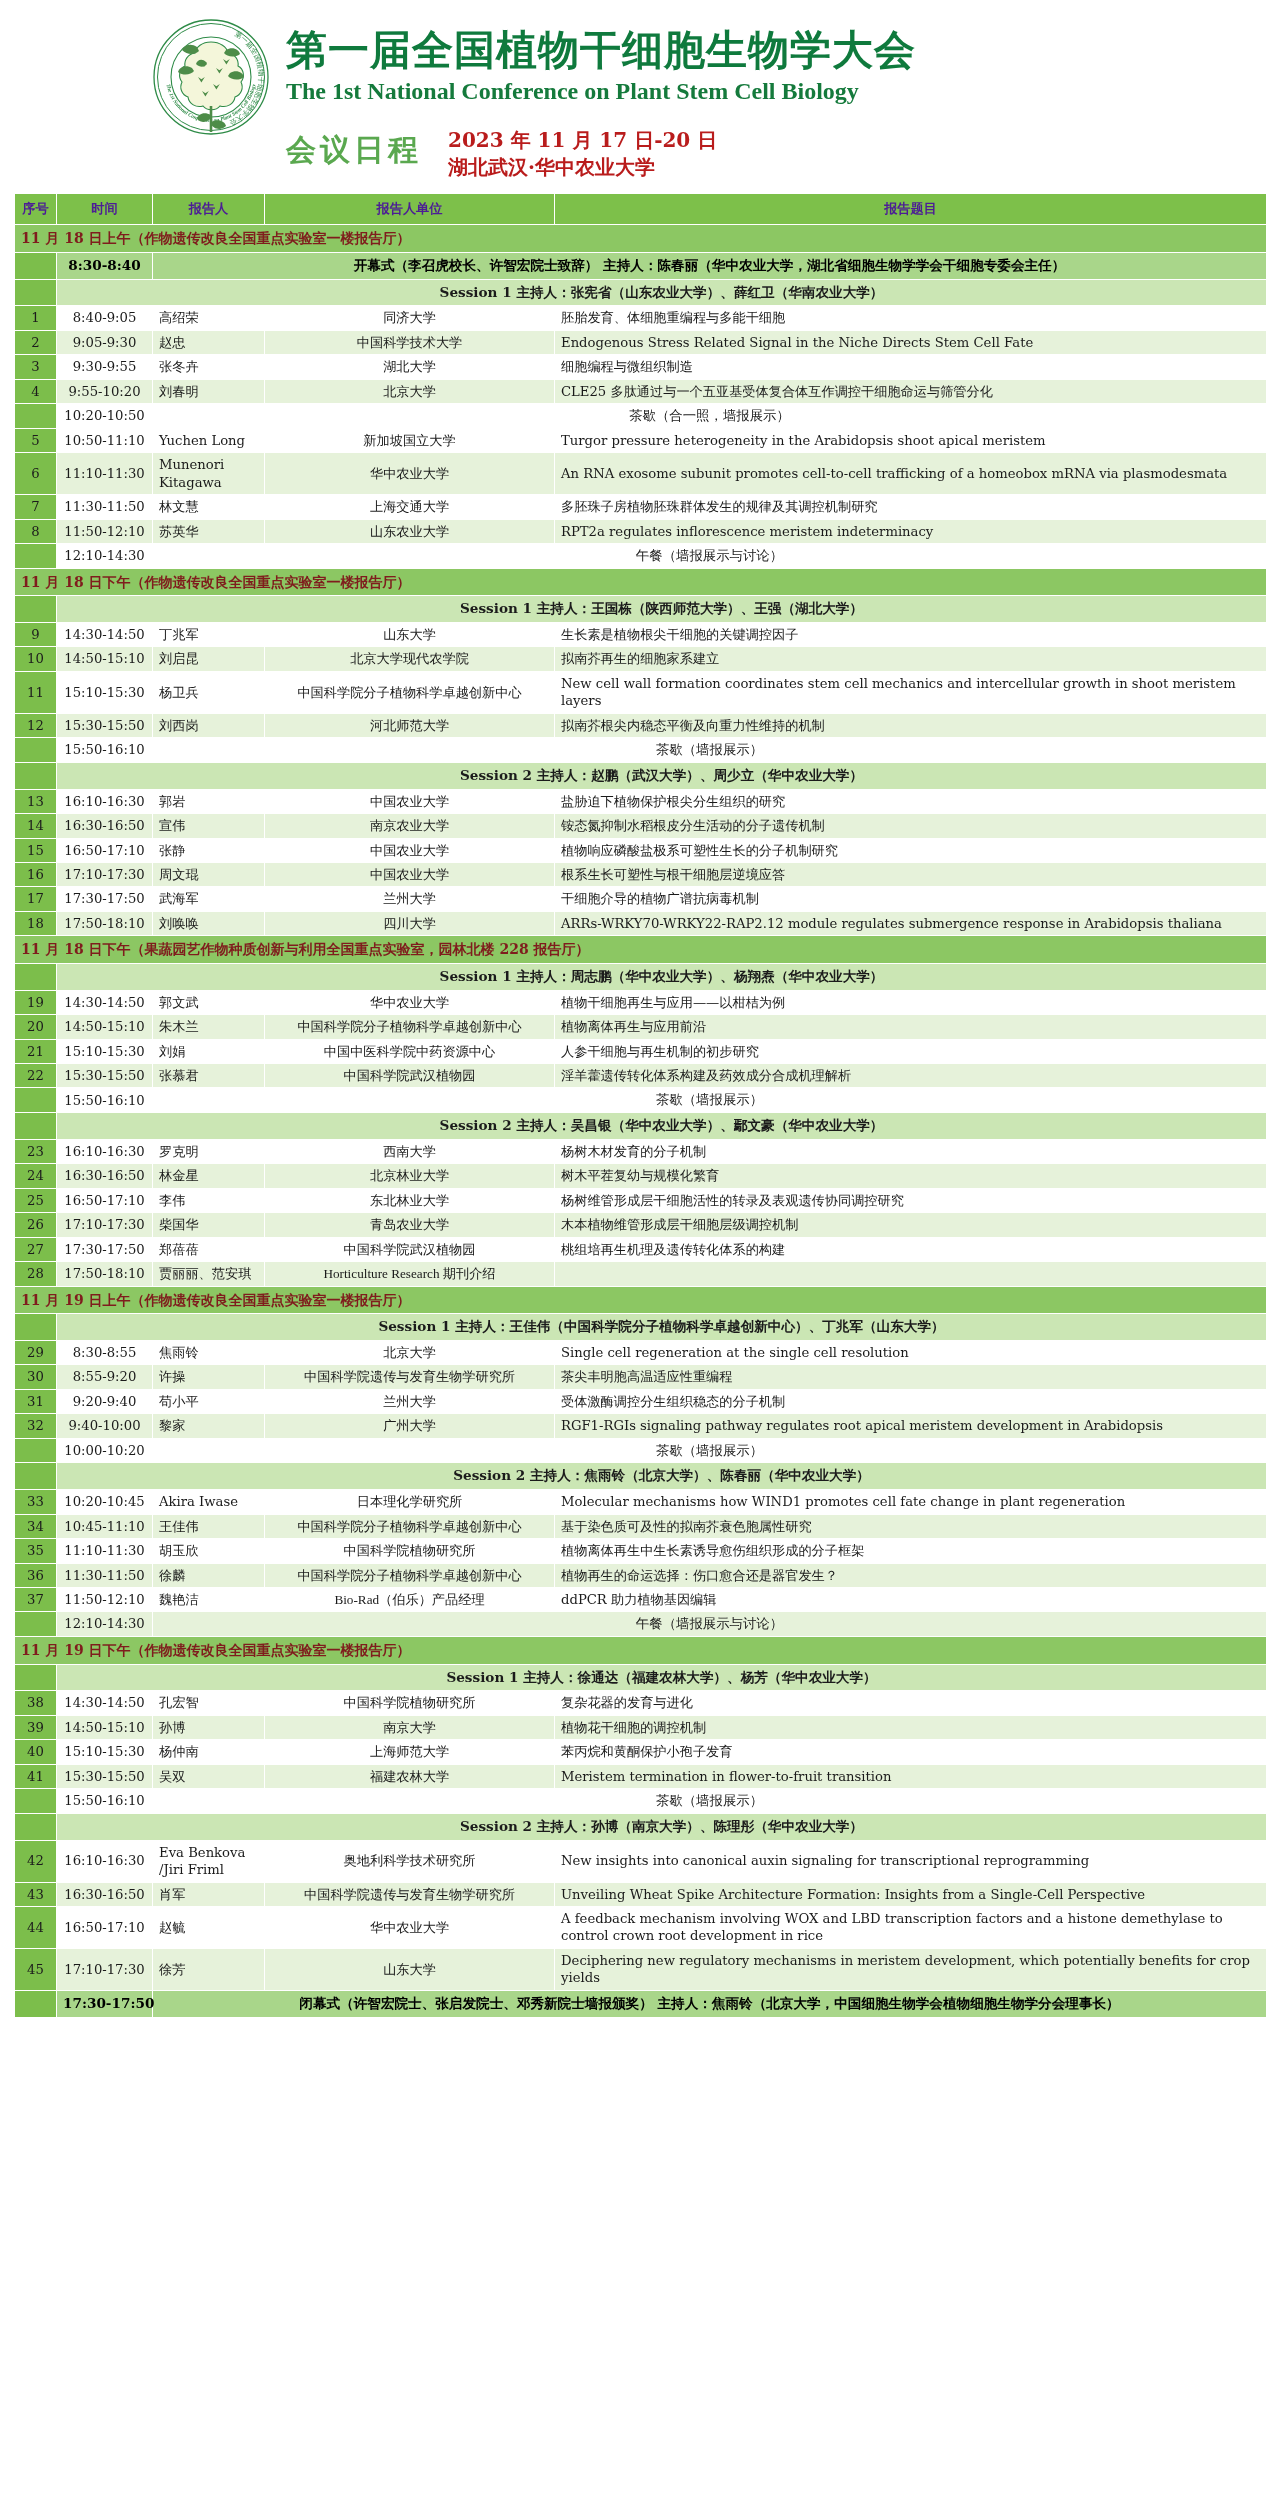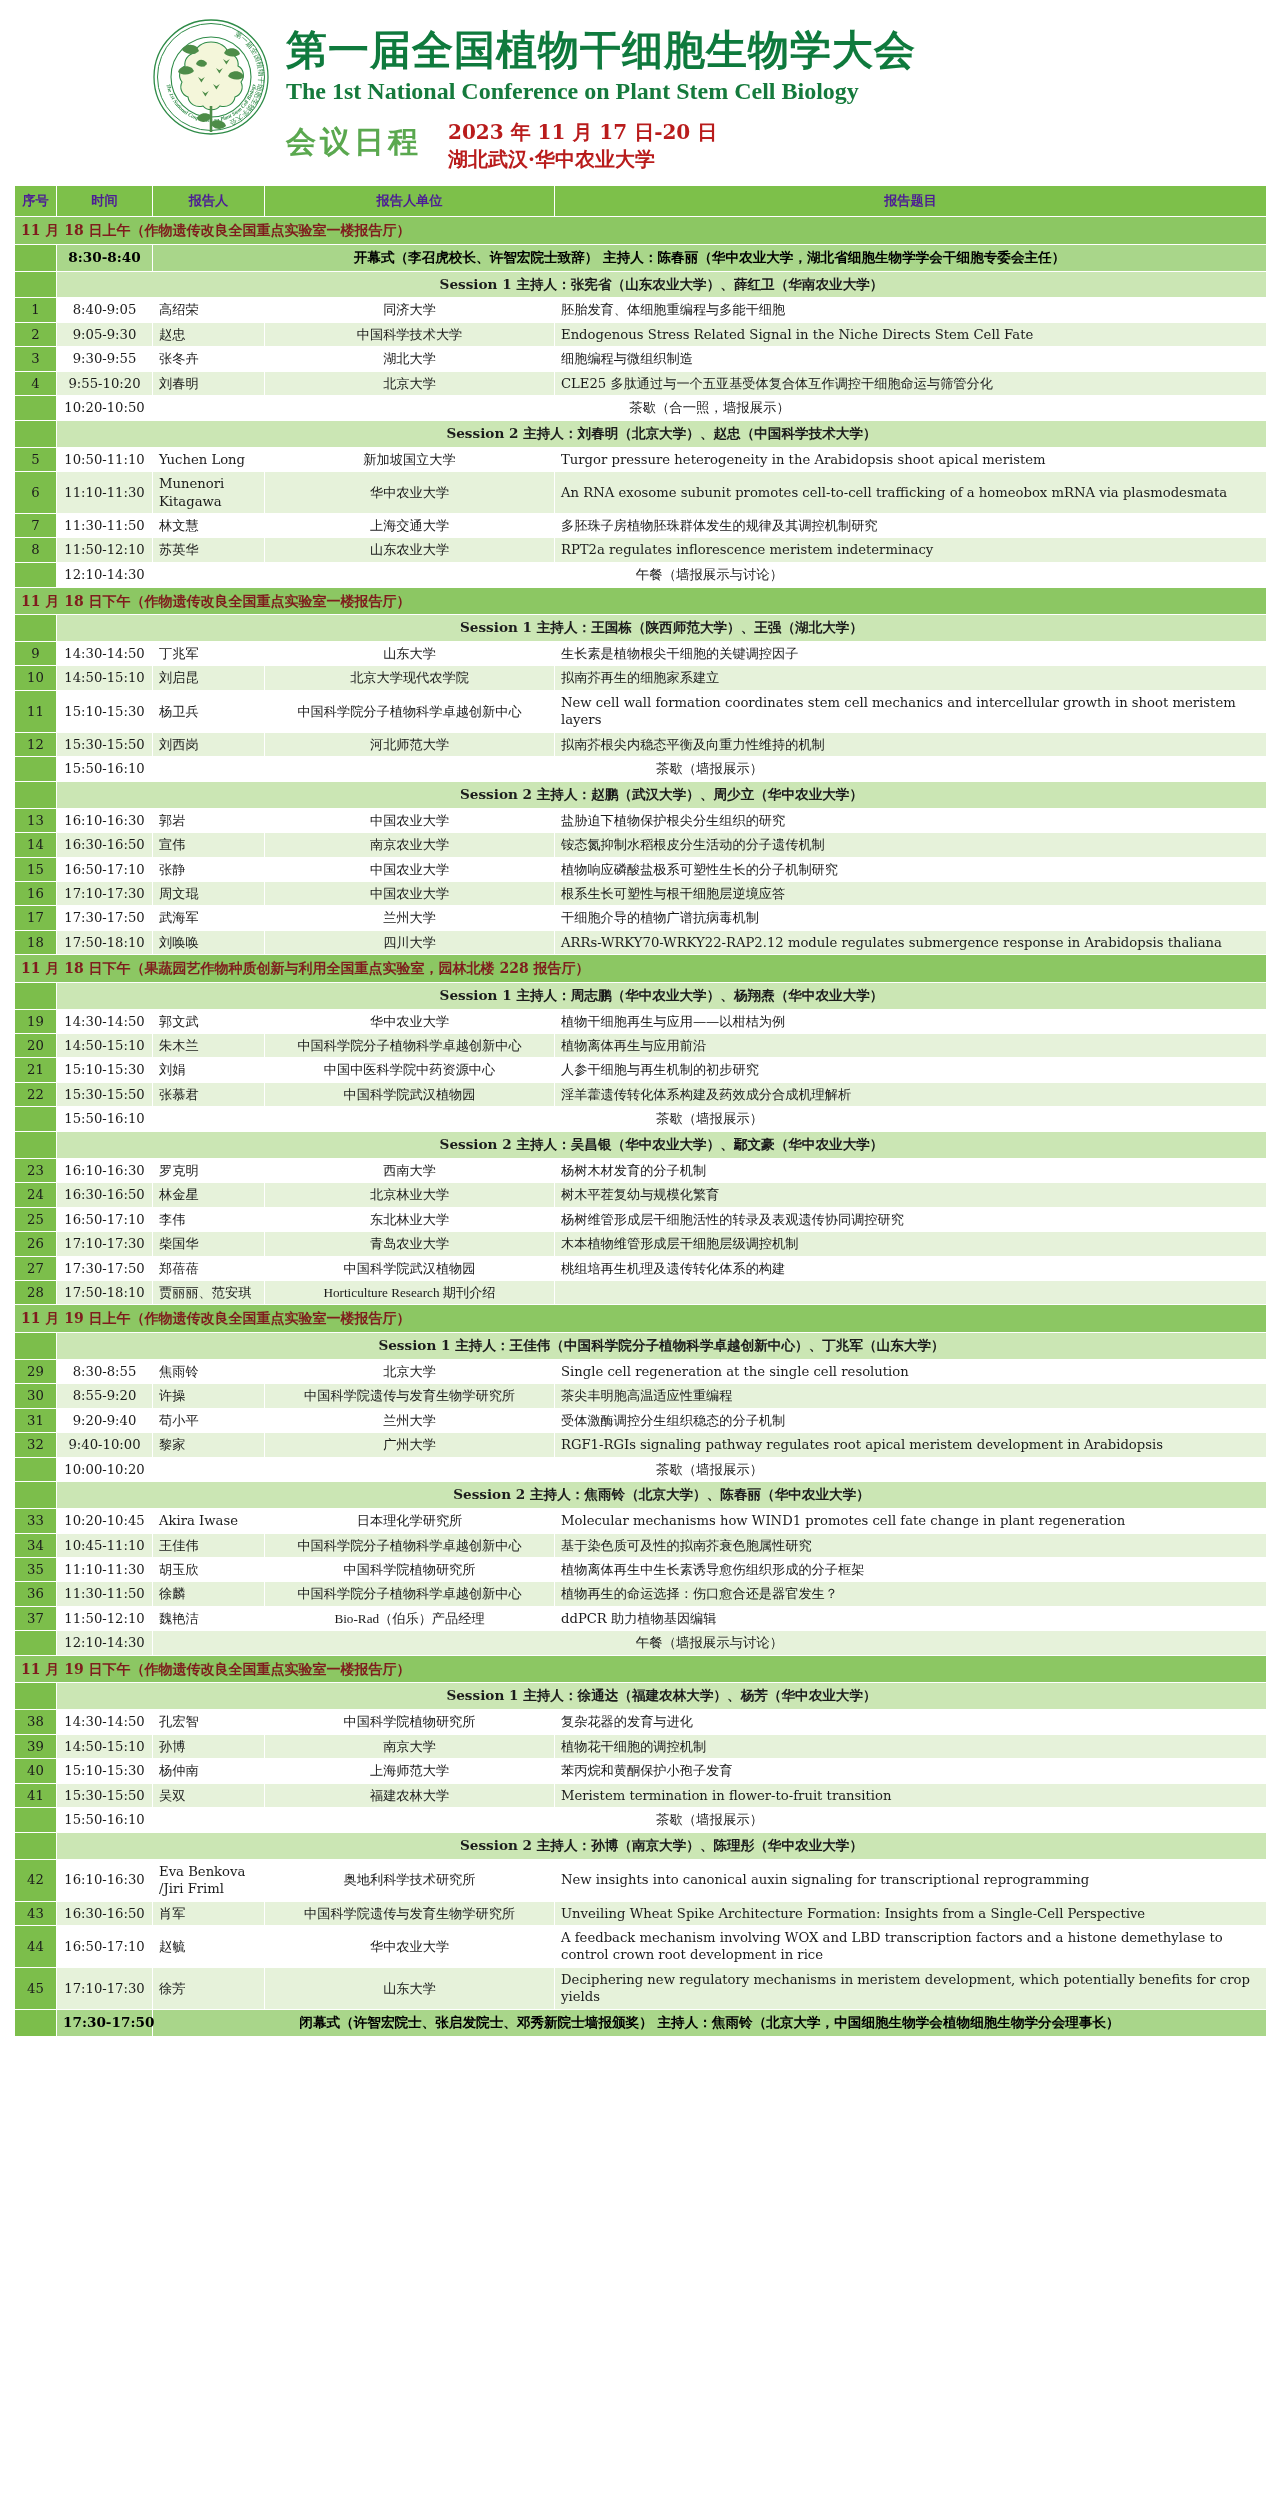--- a/index.html
+++ b/index.html
@@ -35,21 +35,21 @@
   }
   .title-en{
     font-family:"Liberation Serif",serif;
     font-size:24px;
     font-weight:bold;
     color:#157a3c;
     margin-top:5px;
     white-space:nowrap;
   }
   .subline{
-    display:flex;align-items:flex-start;gap:26px;margin-top:14px;
+    display:flex;align-items:flex-start;gap:26px;margin-top:22px;
   }
   .agenda-label{
     font-family:"DejaVu Serif",serif;
     font-size:30px;font-weight:bold;color:#5aa84f;letter-spacing:4px;
     white-space:nowrap;padding-top:3px;
   }
   .datebox{line-height:1.35;}
   .datebox div{
     font-family:"DejaVu Serif",serif;
     font-size:20px;color:#b91c1c;font-weight:bold;white-space:nowrap;
@@ -262,24 +262,20 @@
           <td class="time">9:55-10:20</td>
           <td class="spk">刘春明</td>
           <td class="org">北京大学</td>
           <td class="ttl">CLE25 多肽通过与一个五亚基受体复合体互作调控干细胞命运与筛管分化</td>
         </tr>
         <tr class="brk">
           <td class="no empty"></td>
           <td class="time">10:20-10:50</td>
           <td class="mid" colspan="3">茶歇（合一照，墙报展示）</td>
         </tr>
-        <tr class="sess">
-          <td class="no empty"></td>
-          <td colspan="4">Session 2  主持人：刘春明（北京大学）、赵忠（中国科学技术大学）</td>
-        </tr>
         <tr class="row r-a">
           <td class="no">5</td>
           <td class="time">10:50-11:10</td>
           <td class="spk">Yuchen Long</td>
           <td class="org">新加坡国立大学</td>
           <td class="ttl">Turgor pressure heterogeneity in the Arabidopsis shoot apical meristem</td>
         </tr>
         <tr class="row r-b">
           <td class="no">6</td>
           <td class="time">11:10-11:30</td>

